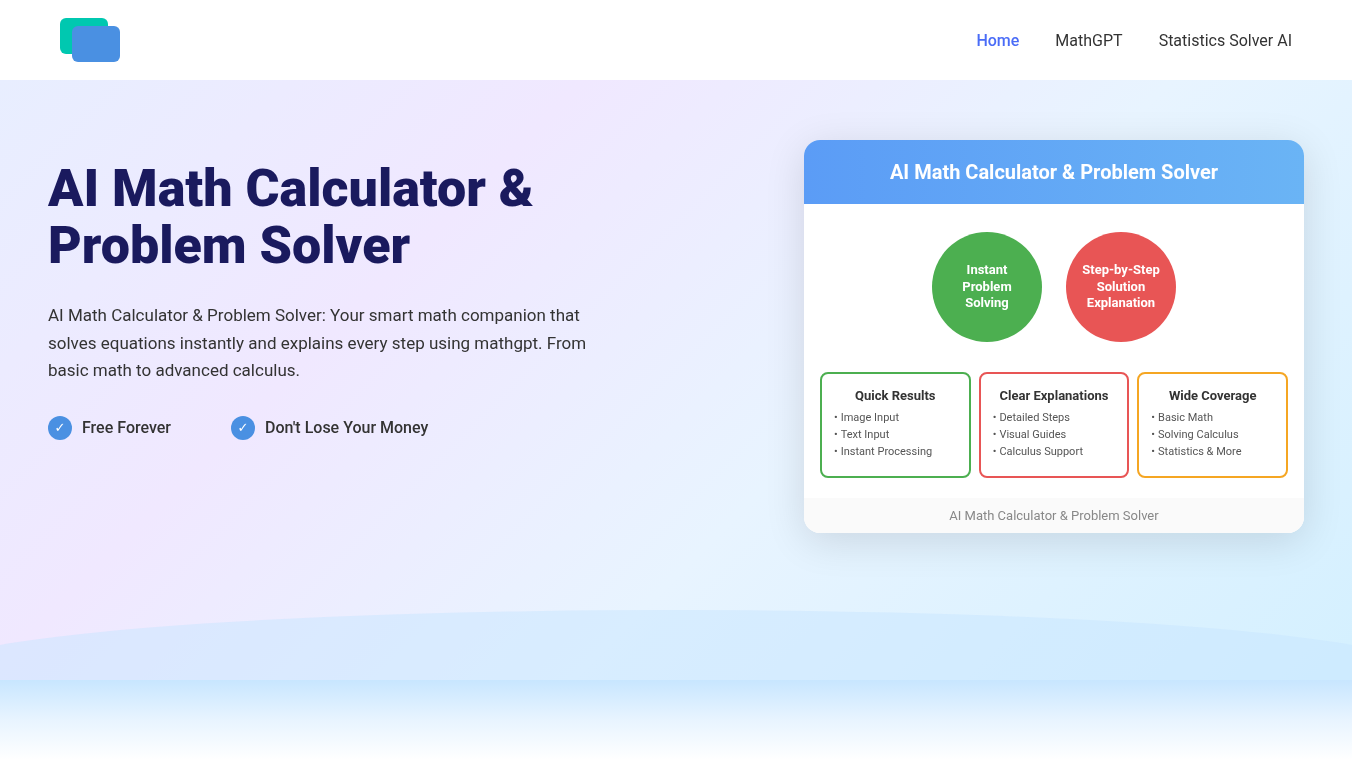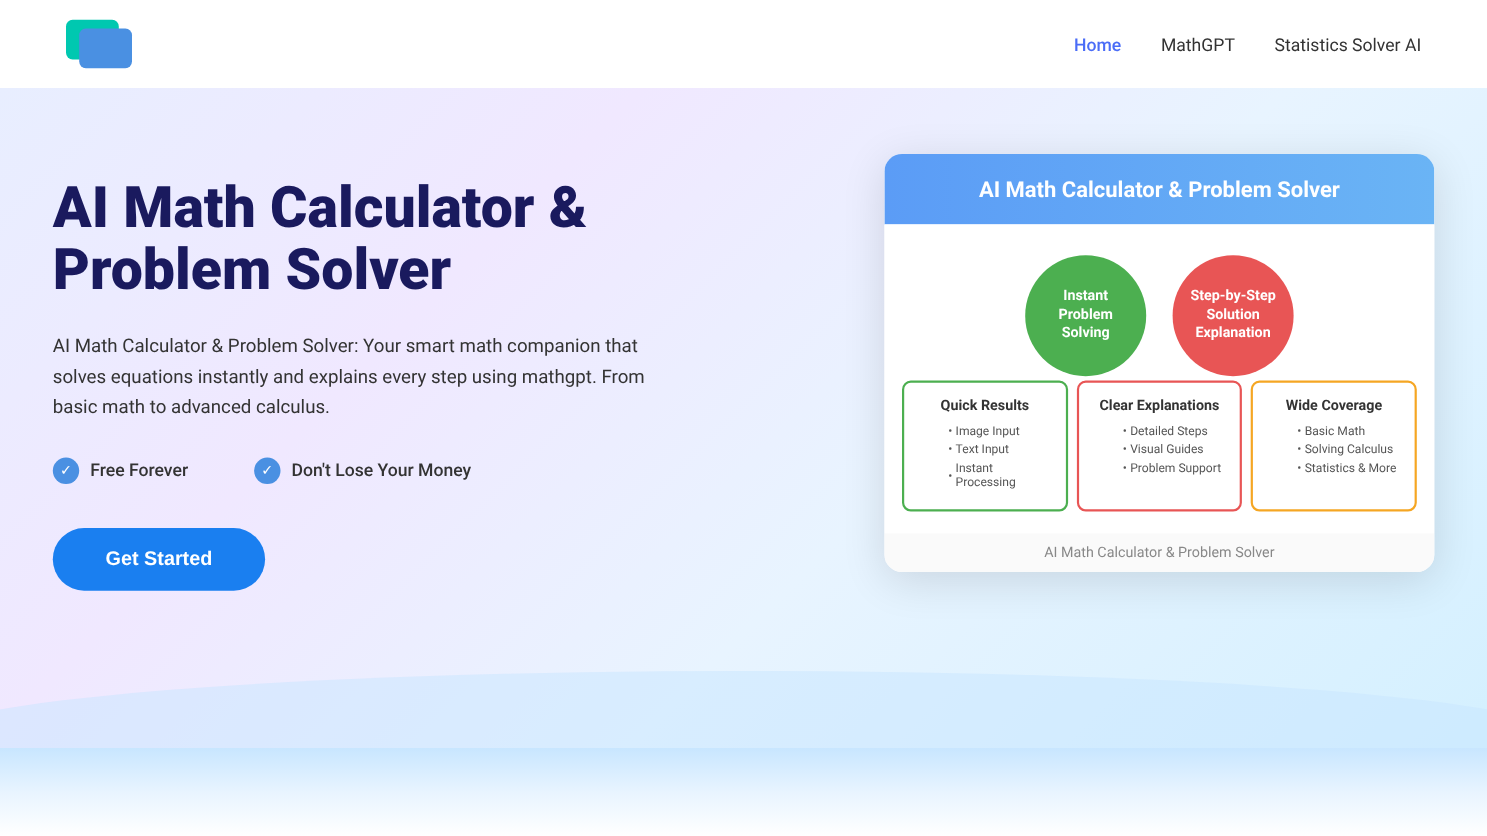--- a/index.html
+++ b/index.html
@@ -156,21 +156,21 @@
     }
     .card-header-text {
       color: white;
       font-size: 20px;
       font-weight: 700;
     }
     .card-circles {
       display: flex;
       justify-content: center;
       gap: 24px;
-      padding: 28px 20px 4px;
+      padding: 28px 20px 30px;
       background: #fff;
     }
     .circle-item {
       width: 110px;
       height: 110px;
       border-radius: 50%;
       display: flex;
       align-items: center;
       justify-content: center;
       text-align: center;
@@ -206,21 +206,20 @@
       margin-bottom: 8px;
       text-align: center;
     }
     .info-box-item {
       font-size: 11px;
       color: #555;
       margin-bottom: 4px;
       display: flex;
       align-items: center;
       gap: 3px;
-      margin-left: 28px;
     }
     .info-box-item::before {
       content: '•';
       color: inherit;
     }
 
     .card-caption {
       text-align: center;
       font-size: 13px;
       color: #888;
@@ -257,21 +256,20 @@
     <div class="features-row">
       <div class="feature-item">
         <span class="check-icon">✓</span>
         <span>Free Forever</span>
       </div>
       <div class="feature-item">
         <span class="check-icon">✓</span>
         <span>Don't Lose Your Money</span>
       </div>
     </div>
-    <button class="cta-button">Get Started</button>
   </div>
 
   <div class="hero-right">
     <div class="calculator-card">
       <div class="card-header">
         <span class="card-header-text">AI Math Calculator &amp; Problem Solver</span>
       </div>
       <div class="card-circles">
         <div class="circle-item circle-green">
           Instant<br>Problem<br>Solving
@@ -284,21 +282,21 @@
         <div class="info-box green-border">
           <div class="info-box-title">Quick Results</div>
           <div class="info-box-item">Image Input</div>
           <div class="info-box-item">Text Input</div>
           <div class="info-box-item">Instant Processing</div>
         </div>
         <div class="info-box red-border">
           <div class="info-box-title">Clear Explanations</div>
           <div class="info-box-item">Detailed Steps</div>
           <div class="info-box-item">Visual Guides</div>
-          <div class="info-box-item">Problem Support</div>
+          <div class="info-box-item">Calculus Support</div>
         </div>
         <div class="info-box orange-border">
           <div class="info-box-title">Wide Coverage</div>
           <div class="info-box-item">Basic Math</div>
           <div class="info-box-item">Solving Calculus</div>
           <div class="info-box-item">Statistics &amp; More</div>
         </div>
       </div>
       <div class="card-caption">AI Math Calculator &amp; Problem Solver</div>
     </div>

